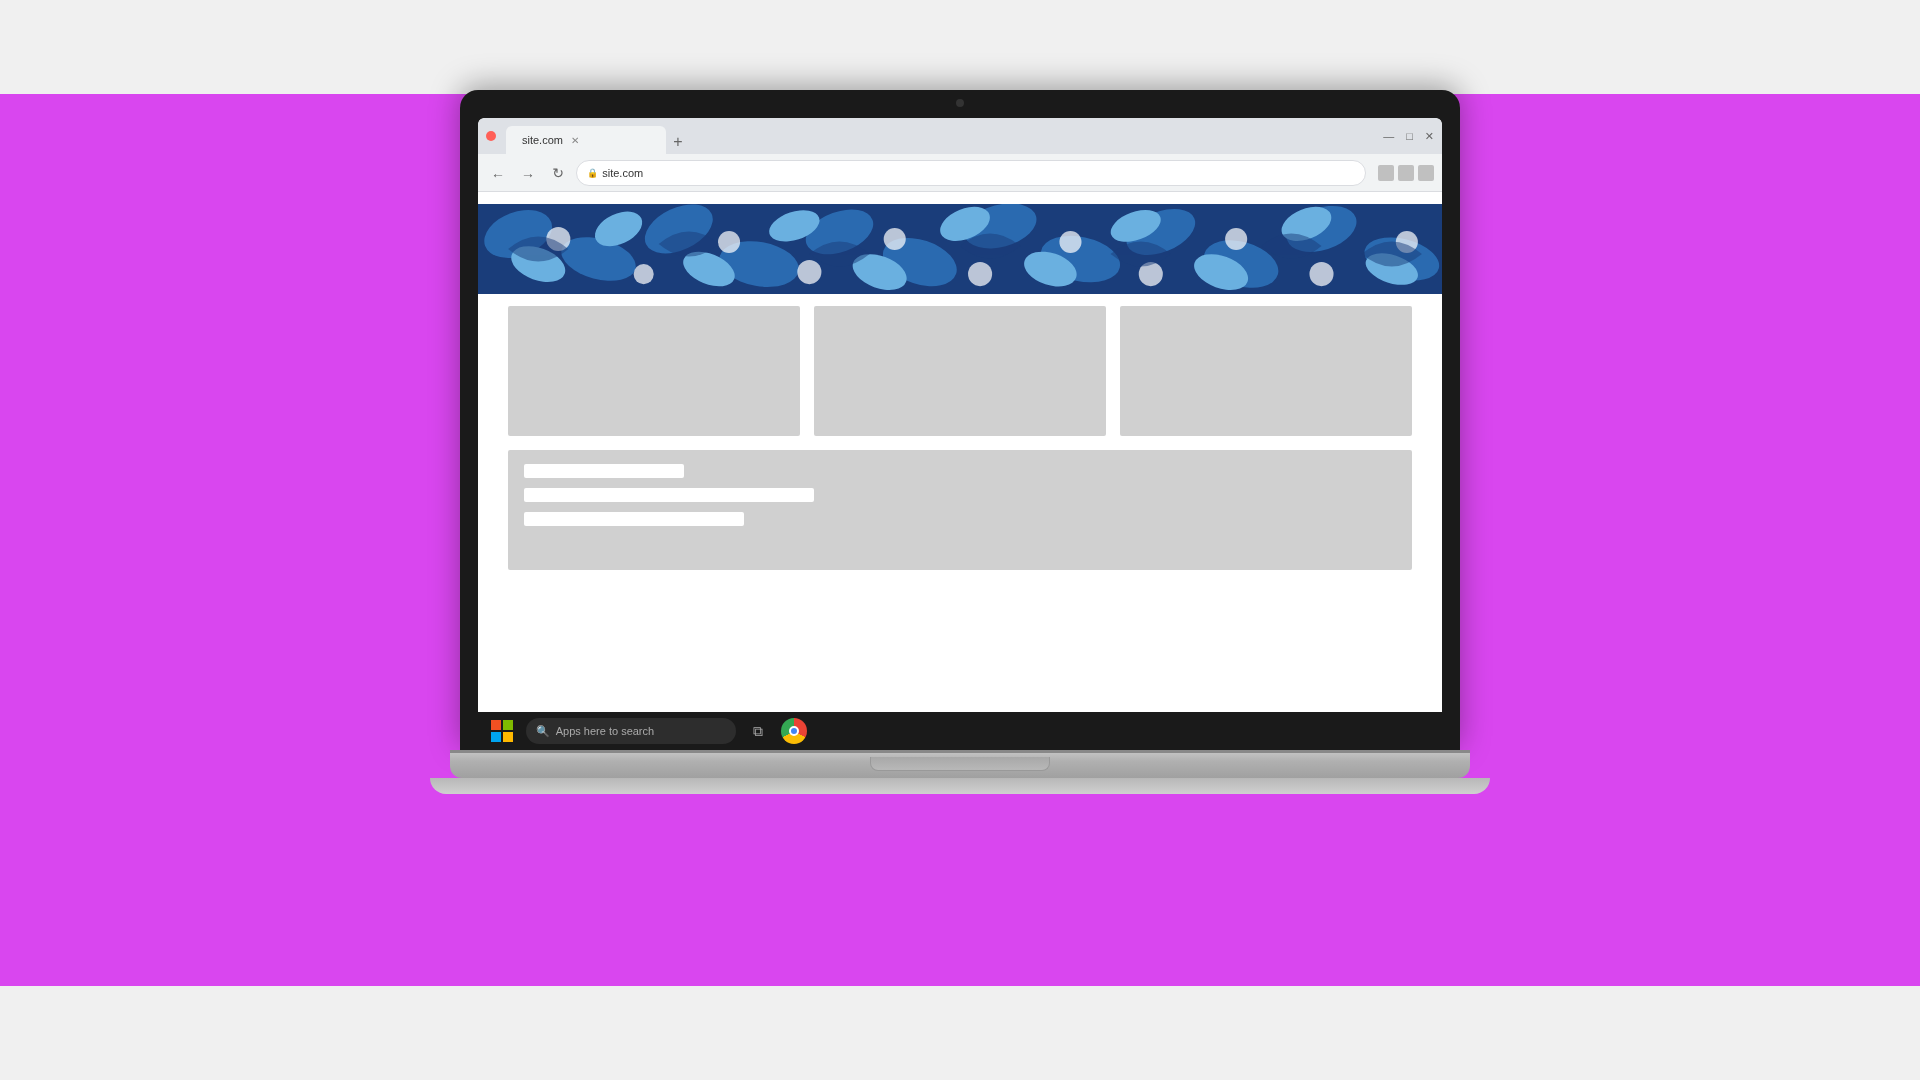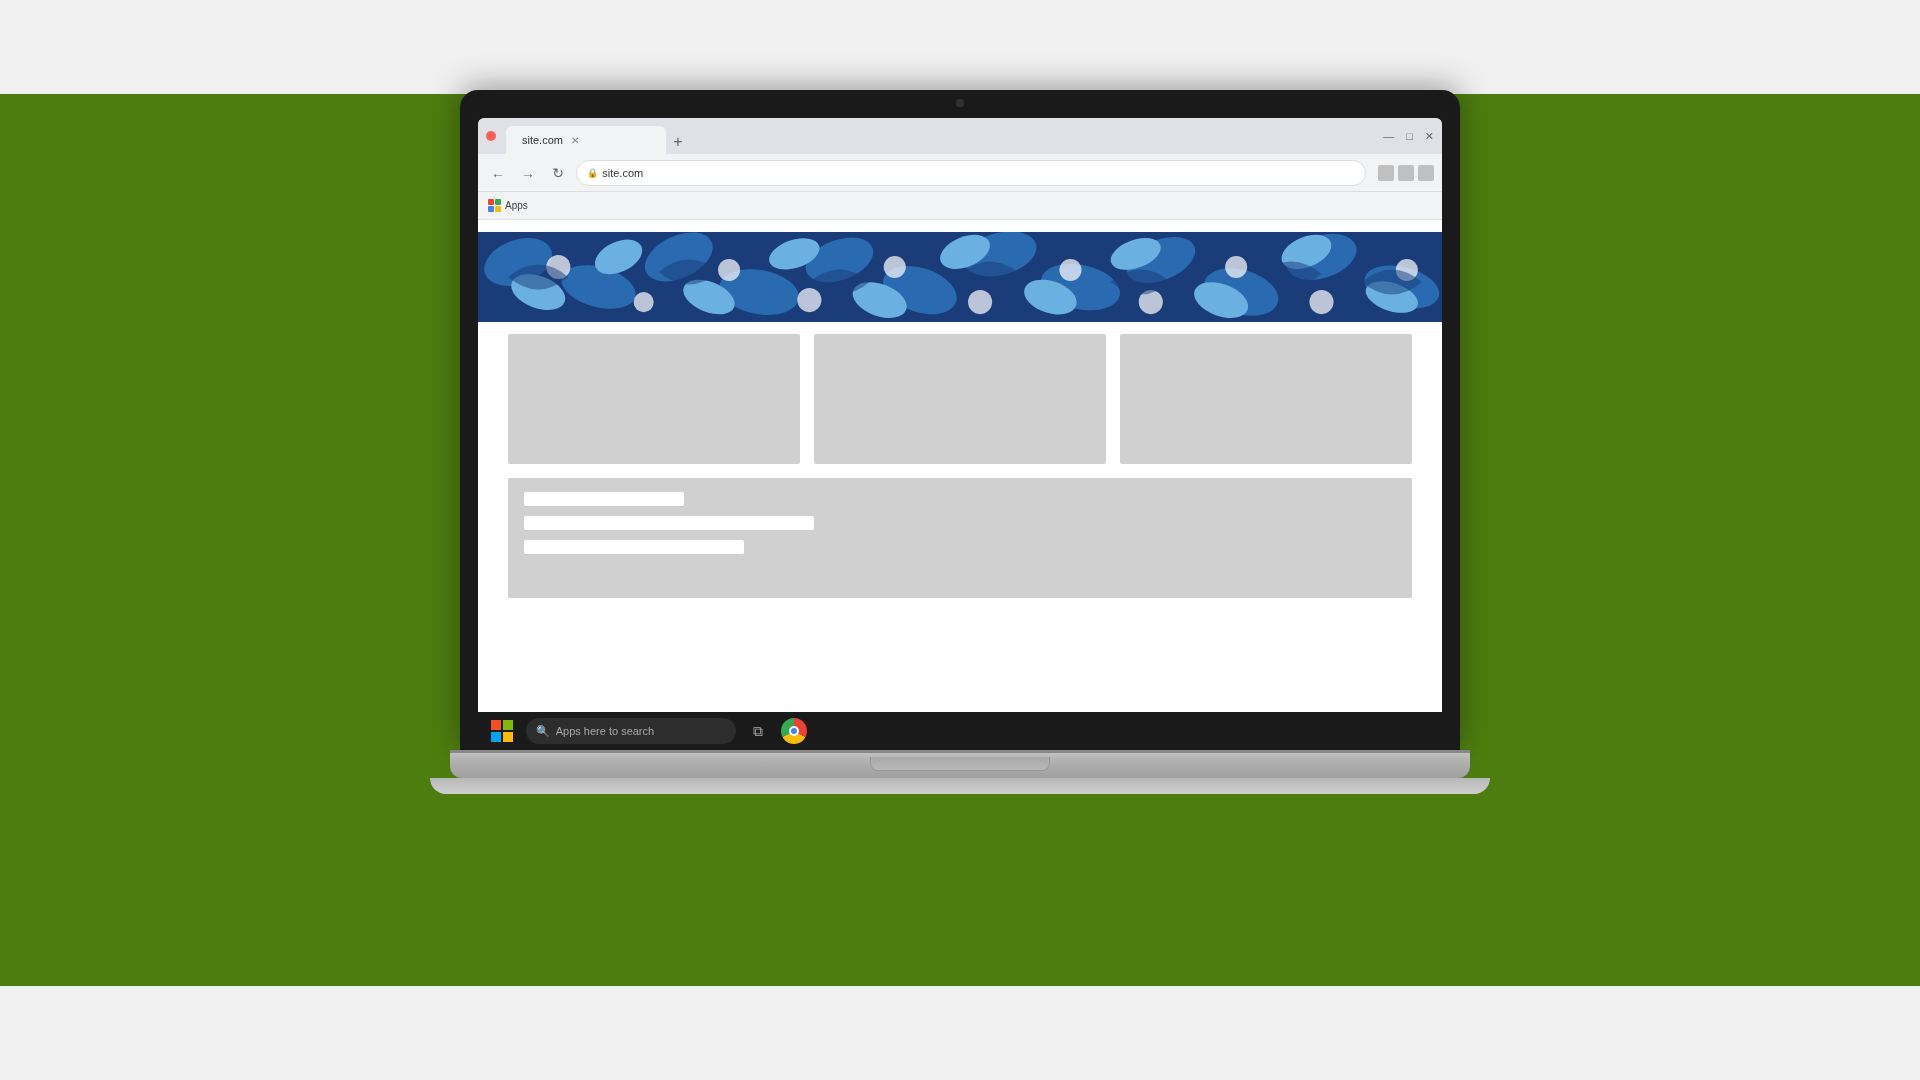--- a/index.html
+++ b/index.html
@@ -12,21 +12,21 @@
       width: 1920px;
       height: 1080px;
       overflow: hidden;
       font-family: 'Segoe UI', Arial, sans-serif;
     }
 
     .scene {
       position: relative;
       width: 1920px;
       height: 892px;
-      background: #4d7c0f;
+      background: #d946ef;
       display: flex;
       align-items: center;
       justify-content: center;
     }
 
     
     .laptop {
       position: relative;
       width: 1100px;
       height: 900px;
@@ -471,31 +471,20 @@
               <span class="address-icon">🔒</span>
               <span>site.com</span>
             </div>
             <div style="display:flex;gap:4px;margin-left:6px;">
               <div style="width:16px;height:16px;background:#c0c0c0;border-radius:2px;"></div>
               <div style="width:16px;height:16px;background:#c0c0c0;border-radius:2px;"></div>
               <div style="width:16px;height:16px;background:#c0c0c0;border-radius:2px;"></div>
             </div>
           </div>
 
-          <div class="bookmarks-bar">
-            <div class="bookmark-apps">
-              <div class="apps-grid">
-                <div class="apps-dot-r"></div>
-                <div class="apps-dot-g"></div>
-                <div class="apps-dot-b"></div>
-                <div class="apps-dot-y"></div>
-              </div>
-              <span>Apps</span>
-            </div>
-          </div>
 
           <div class="website-content">
 
             <div class="hero-banner">
               <svg class="hero-svg" viewBox="0 0 960 90" xmlns="http://www.w3.org/2000/svg" preserveAspectRatio="xMidYMid slice">
                 <rect width="960" height="90" fill="#1a3d7a"></rect>
 
                 <g fill="#2a6ab0">
                   <ellipse cx="40" cy="30" rx="35" ry="22" transform="rotate(-20,40,30)"></ellipse>
                   <ellipse cx="120" cy="55" rx="38" ry="20" transform="rotate(15,120,55)"></ellipse>

